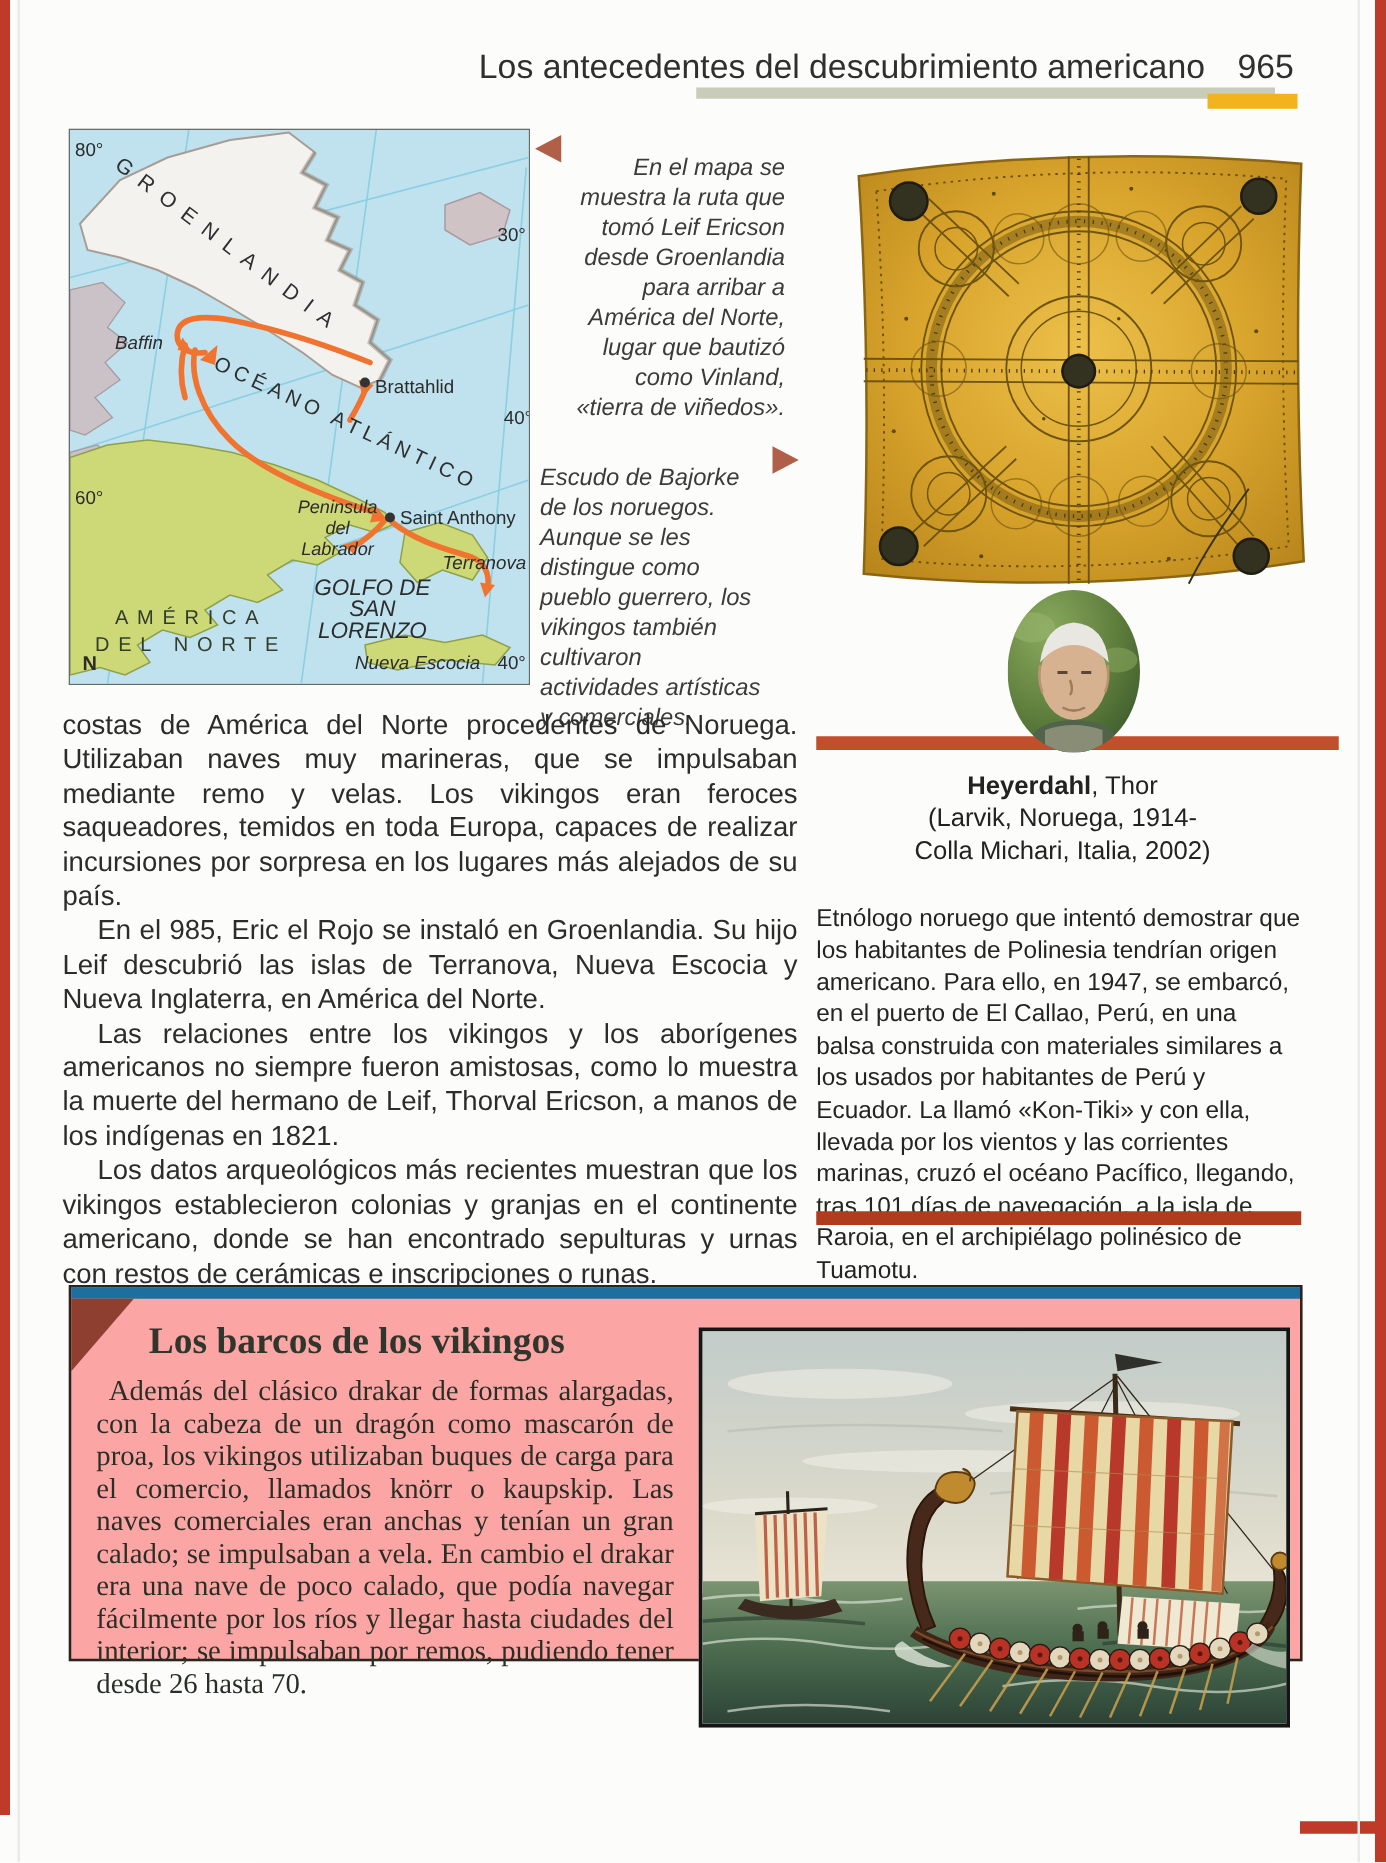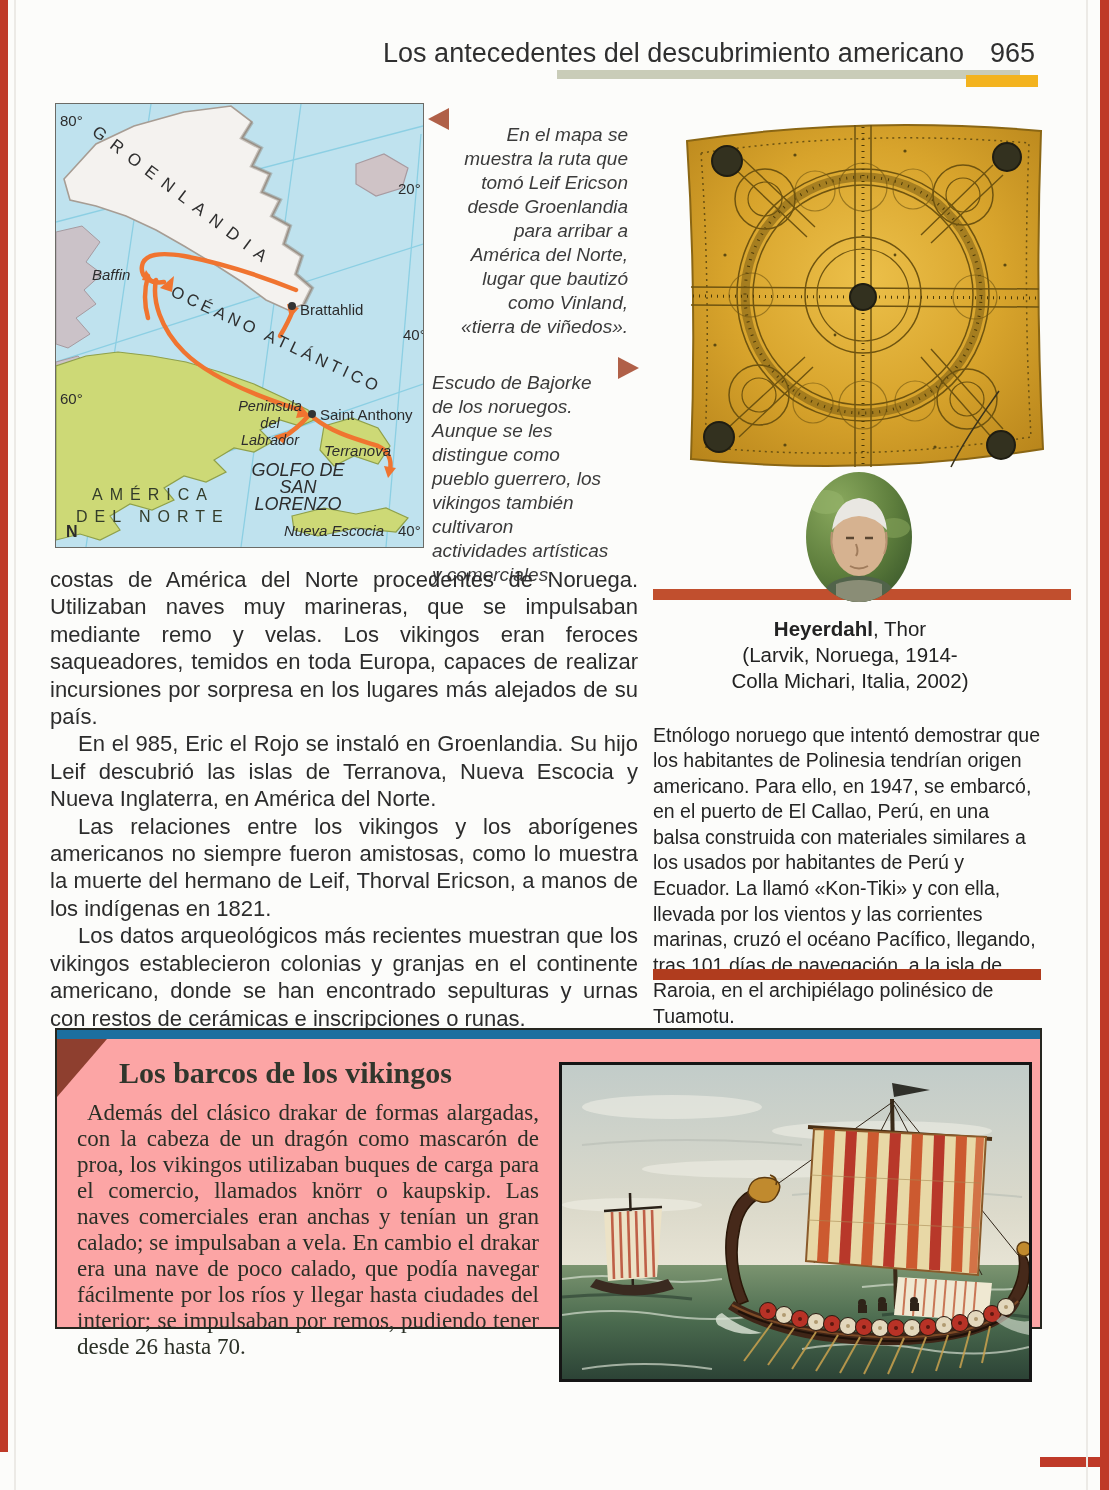--- a/index.html
+++ b/index.html
@@ -122,31 +122,31 @@
         <polygon points="86,176 98,178 90,166"></polygon>
         <polygon points="230,328 228,340 218,332"></polygon>
         <polygon points="328,362 340,364 332,374"></polygon>
       </g>
 
       <circle cx="236" cy="202" r="4" fill="#333"></circle>
       <circle cx="256" cy="310" r="4" fill="#333"></circle>
     </svg>
     <div class="maplabel" style="left:4px;top:8px">80°</div>
     <div class="maplabel lab-groen" style="left:44px;top:18px">GROENLANDIA</div>
-    <div class="maplabel" style="left:342px;top:76px">20°</div>
+    <div class="maplabel" style="left:342px;top:76px">30°</div>
     <div class="maplabel it" style="left:36px;top:162px">Baffin</div>
     <div class="maplabel lab-oceano" style="left:120px;top:178px">OCÉANO ATLÁNTICO</div>
     <div class="maplabel" style="left:244px;top:197px">Brattahlid</div>
     <div class="maplabel" style="left:347px;top:222px">40°</div>
     <div class="maplabel" style="left:4px;top:286px">60°</div>
     <div class="maplabel it pre" style="left:168px;top:294px;width:92px">Peninsula
 del
 Labrador</div>
     <div class="maplabel" style="left:264px;top:302px">Saint Anthony</div>
-    <div class="maplabel it" style="left:268px;top:338px">Terranova</div>
+    <div class="maplabel it" style="left:298px;top:338px">Terranova</div>
     <div class="maplabel it pre" style="left:182px;top:358px;width:120px;font-size:18px">GOLFO DE
 SAN LORENZO</div>
     <div class="maplabel lab-amer" style="left:36px;top:382px">AMÉRICA</div>
     <div class="maplabel lab-amer" style="left:20px;top:404px">DEL NORTE</div>
     <div class="maplabel lab-n" style="left:10px;top:419px">N</div>
     <div class="maplabel it" style="left:228px;top:418px">Nueva Escocia</div>
     <div class="maplabel" style="left:342px;top:418px">40°</div>
   </div>
 
   <div class="tri tri-left"></div>

